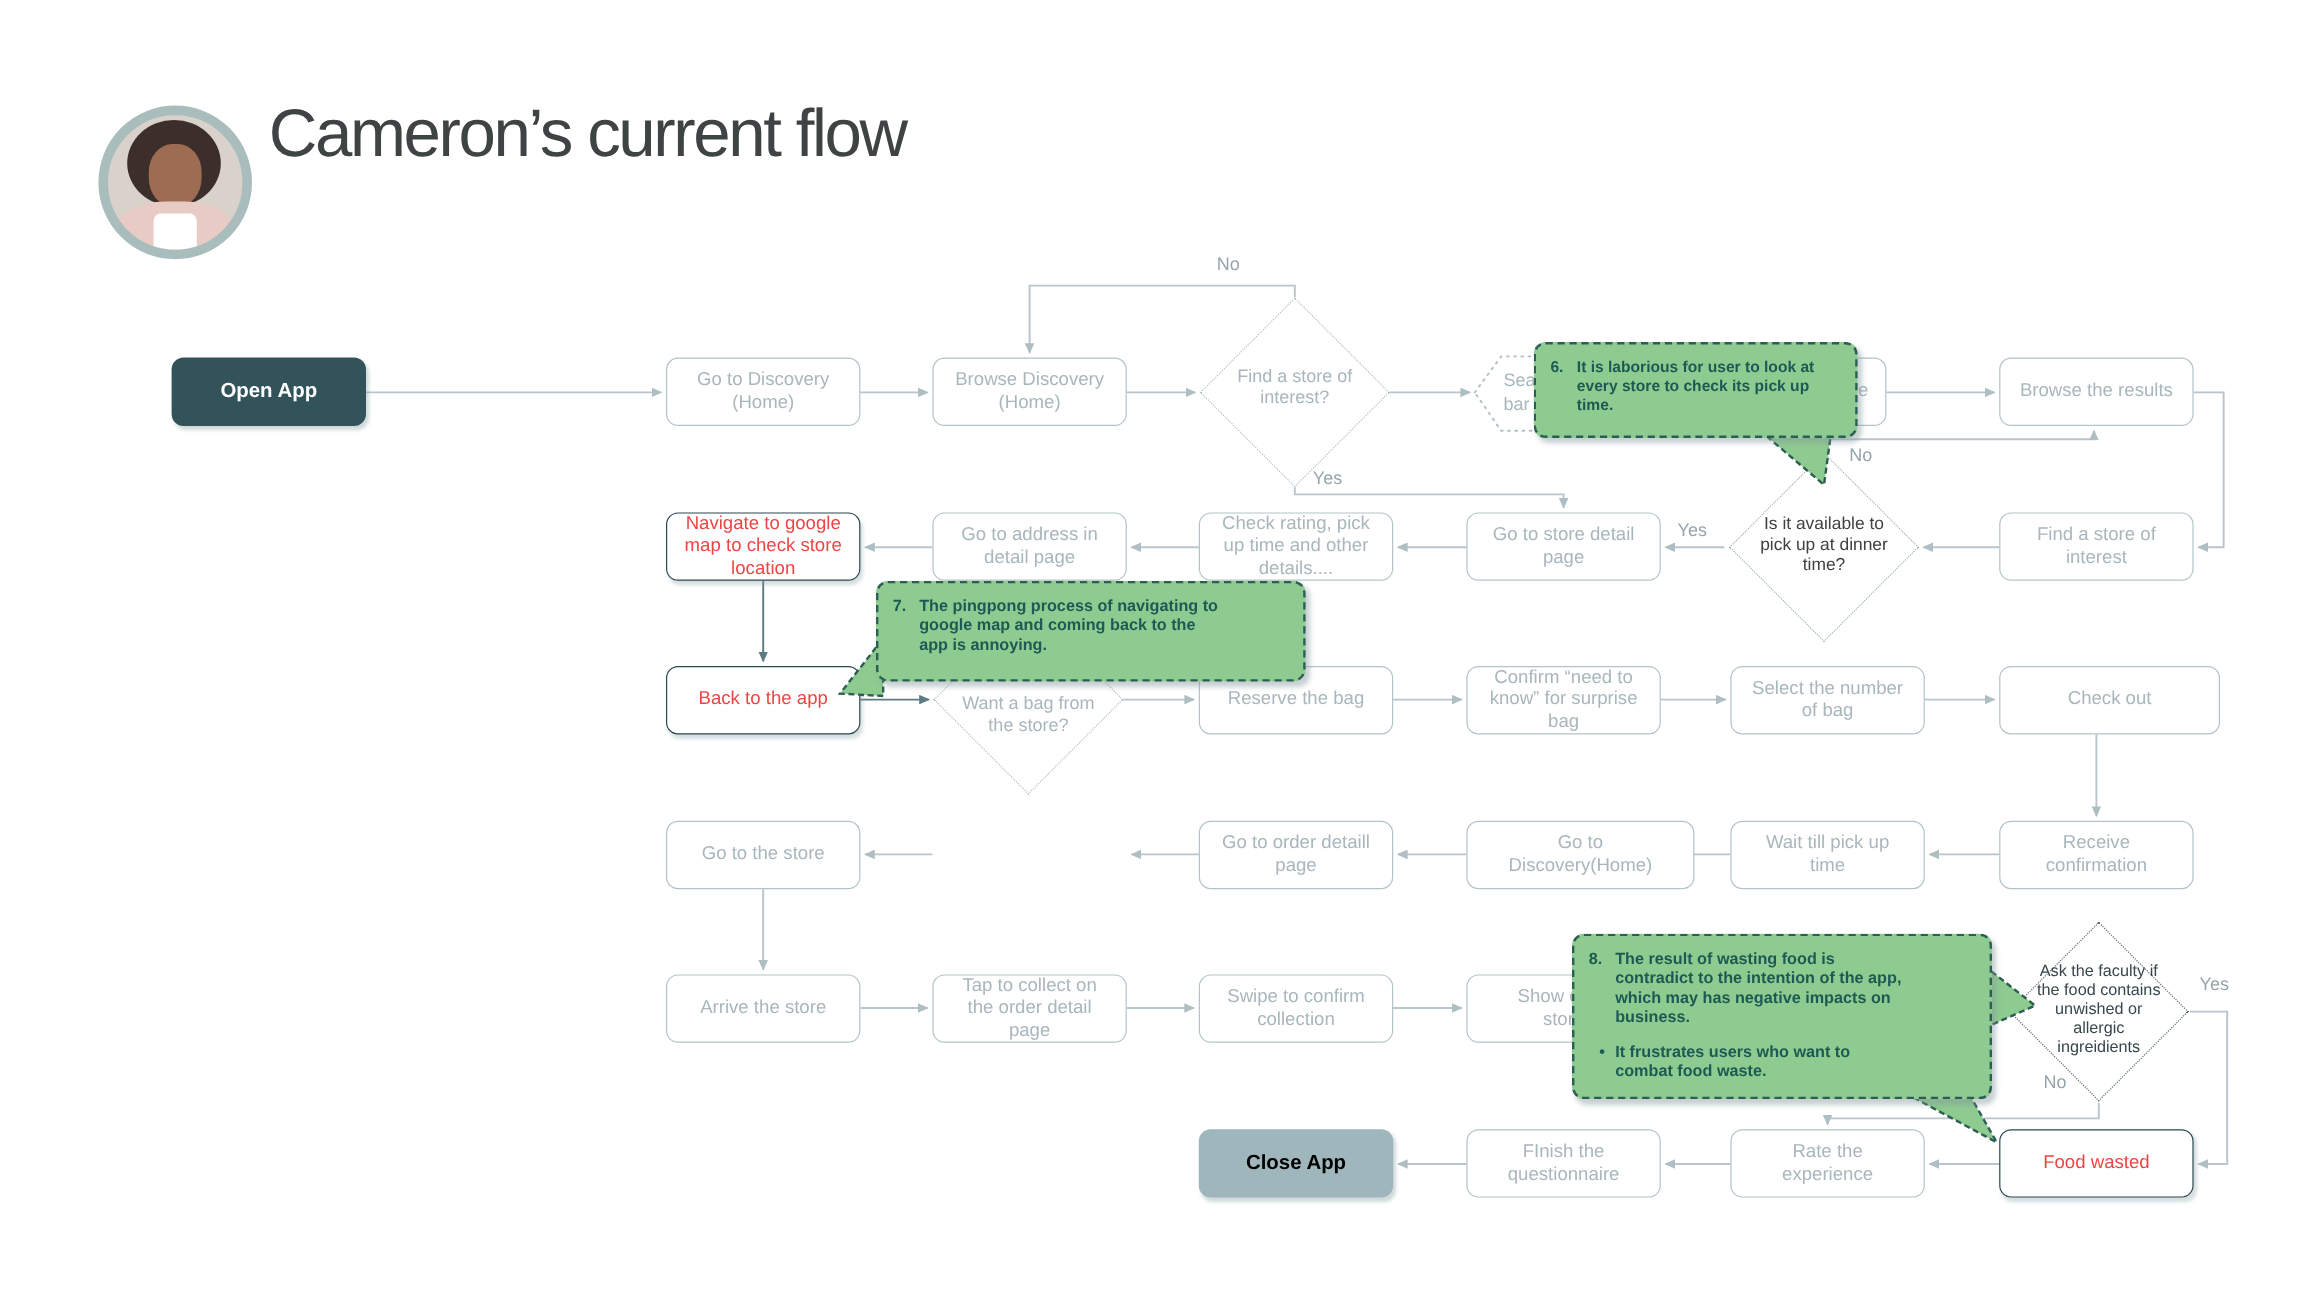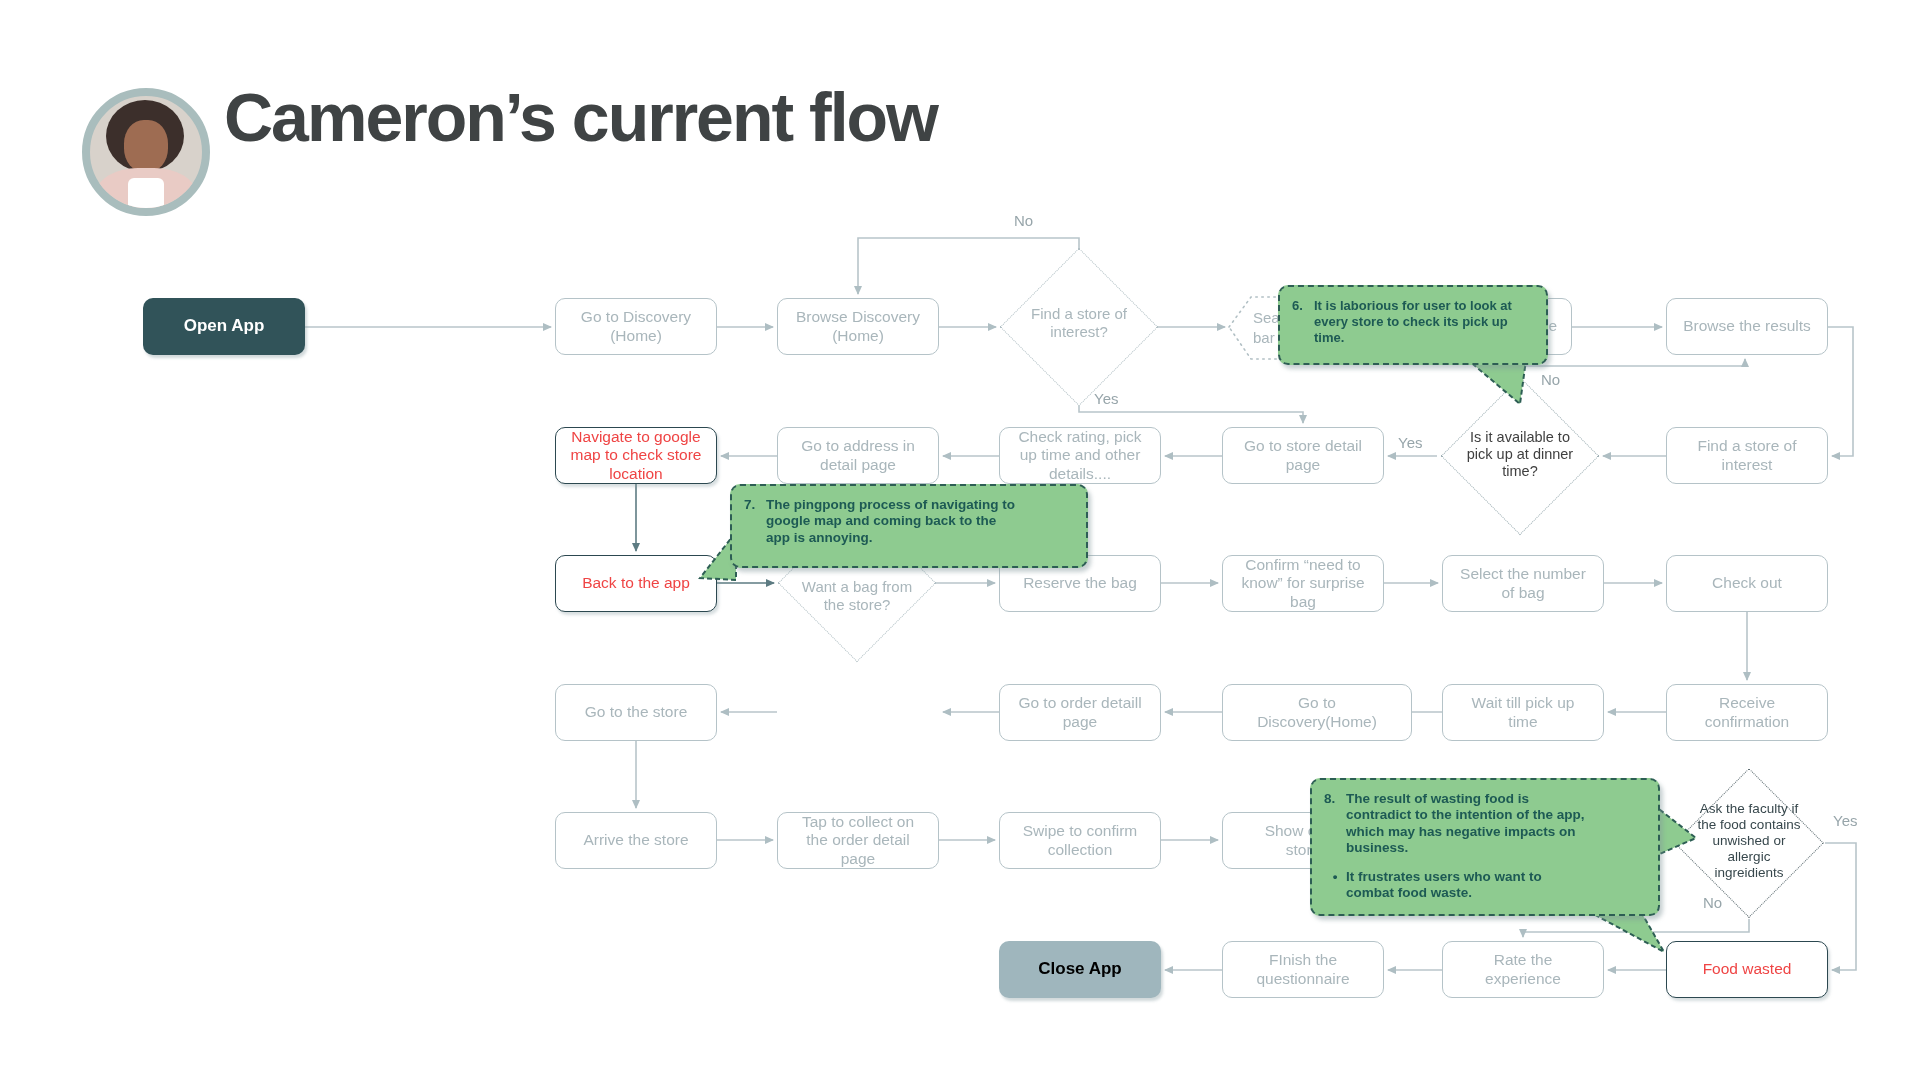--- a/index.html
+++ b/index.html
@@ -1,20 +1,20 @@
 <!DOCTYPE html>
 <html><head>
 <meta charset="utf-8">
 <style>
   html,body{margin:0;padding:0;background:#fff;}
   #stage{position:relative;width:1920px;height:1080px;background:#ffffff;overflow:hidden;
          font-family:"Liberation Sans",sans-serif;}
   .pre{white-space:pre-line;}
   
-  #title{position:absolute;left:224px;top:78px;font-size:68px;font-weight:700;
+  #title{position:absolute;left:224px;top:78px;font-size:56px;font-weight:400;
          color:#3f4344;letter-spacing:-2px;}
   #avatar{position:absolute;left:82px;top:88px;width:112px;height:112px;border-radius:50%;
           border:8px solid #a9bdbd;background:#d8d2cb;overflow:hidden;}
   #avatar .hair{position:absolute;left:16px;top:4px;width:78px;height:72px;background:#3c2f2b;border-radius:50%;}
   #avatar .face{position:absolute;left:34px;top:24px;width:44px;height:52px;background:#9e6c52;border-radius:45%;}
   #avatar .body{position:absolute;left:6px;top:72px;width:100px;height:60px;background:#e9cbc5;border-radius:42% 42% 0 0;}
   #avatar .shirt{position:absolute;left:38px;top:82px;width:36px;height:40px;background:#ffffff;border-radius:6px;}
   
   .node{position:absolute;box-sizing:border-box;border-radius:10px;display:flex;align-items:center;
         justify-content:center;text-align:center;font-size:15.5px;line-height:1.2;padding:4px 8px;z-index:2;}
@@ -188,21 +188,21 @@
     </div>
   <div class="node light" style="left:1222px;top:555px;width:162px;height:57px;">
       <span class="pre">Confirm “need to
 know” for surprise
 bag</span>
     </div>
   <div class="node light" style="left:1442px;top:555px;width:162px;height:57px;">
       <span class="pre">Select the number
 of bag</span>
     </div>
-  <div class="node light" style="left:1666px;top:555px;width:162px;height:57px;">
+  <div class="node light" style="left:1666px;top:555px;width:184px;height:57px;">
       <span class="pre">Check out</span>
     </div>
 
   <div class="node light" style="left:555px;top:684px;width:162px;height:57px;">
       <span class="pre">Go to the store</span>
     </div>
   <div class="node light" style="left:999px;top:684px;width:162px;height:57px;">
       <span class="pre">Go to order detaill
 page</span>
     </div>

